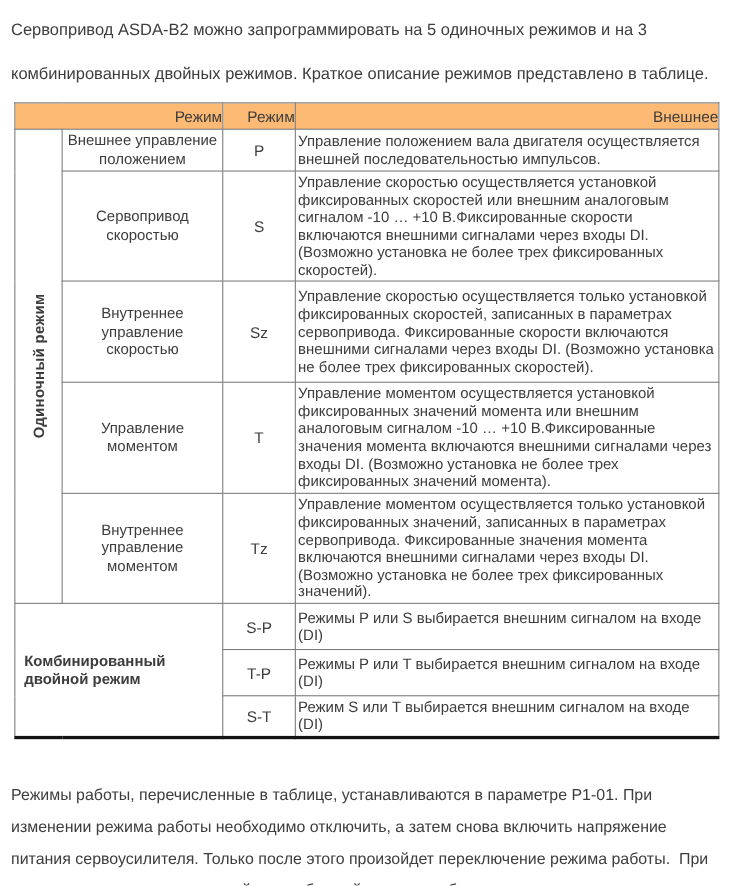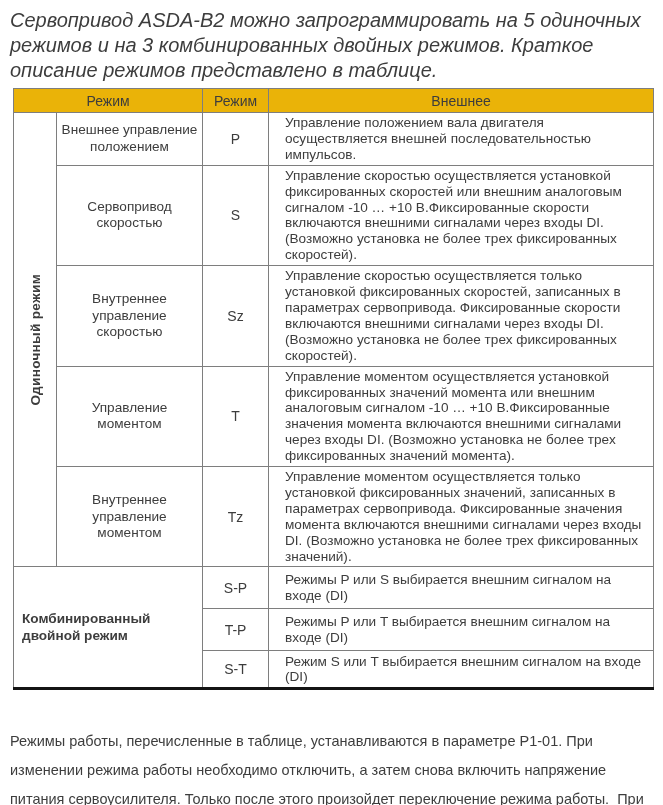--- a/index.html
+++ b/index.html
@@ -8,24 +8,23 @@
     width: 663px;
     height: 805px;
     font-family: "Liberation Sans", "DejaVu Sans", sans-serif;
     color: #3d3d3d;
     overflow: hidden;
   }
   .page { padding: 8px 8px 0 10px; }
 
   .intro {
     width: 648px;
-    font-size: 20px;
-    line-height: 25px;
+    font-size: 15px;
+    line-height: 40px;
     margin-bottom: 5px;
-    font-style: italic;
   }
 
   table.modes {
     margin-left: 3px;
     width: 640px;
     border-collapse: collapse;
     table-layout: fixed;
     font-size: 13.6px;
     border-top: 1px solid #4c4c4c;
     border-bottom: 3px solid #141414;
@@ -35,37 +34,37 @@
     vertical-align: middle;
     overflow: hidden;
   }
   col.c-group { width: 43px; }
   col.c-name  { width: 146px; }
   col.c-code  { width: 66px; }
   col.c-desc  { width: 385px; }
 
   tr.hdr { height: 24px; }
   tr.hdr th {
-    background: #eab308;
+    background: #fdba74;
     font-weight: 400;
     font-size: 14px;
-    text-align: center;
+    text-align: right;
   }
 
   td.name-cell {
     text-align: center;
     line-height: 16.5px;
     padding: 2px 4px;
     margin-top: 48px;
   }
   td.code-cell { text-align: center; font-size: 14px; }
   td.desc-cell {
     text-align: left;
     line-height: 15.9px;
-    padding: 2px 3px 2px 16px;
+    padding: 2px 3px 2px 2px;
   }
   td.group-cell {
     text-align: center;
     font-weight: 700;
   }
   .vertical-text {
     writing-mode: vertical-rl;
     transform: rotate(180deg);
     margin: 0 auto;
     white-space: nowrap;

